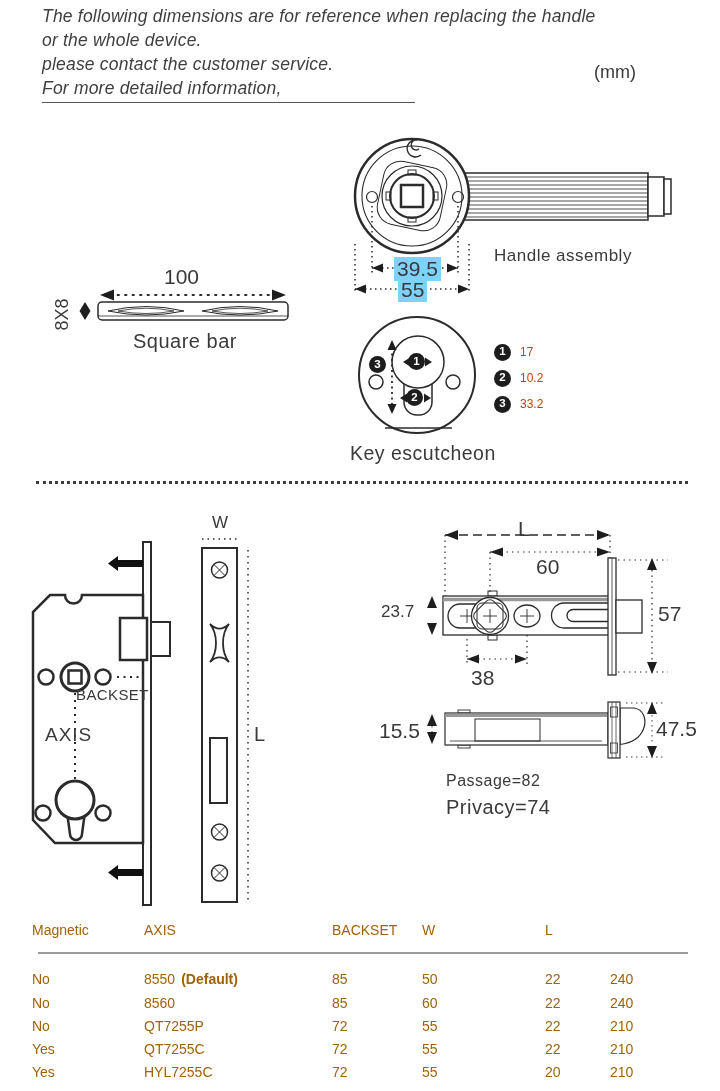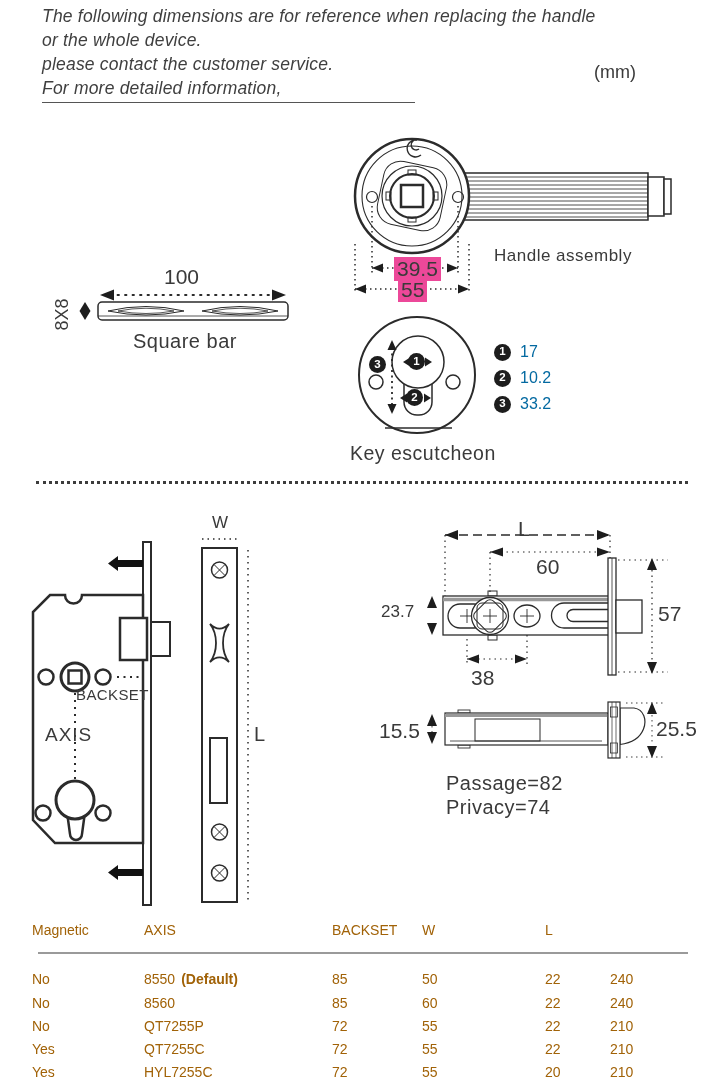--- a/index.html
+++ b/index.html
@@ -5,29 +5,29 @@
   html,body{margin:0;padding:0;background:#fff;}
   #page{position:relative;width:720px;height:1091px;background:#fff;overflow:hidden;
         font-family:"Liberation Sans",sans-serif;color:#3a3a3a;}
   .lbl{position:absolute;white-space:nowrap;color:#3a3a3a;font-family:"Liberation Sans",sans-serif;}
   .abs{position:absolute;}
   svg{position:absolute;overflow:visible;}
   .badge{display:inline-flex;align-items:center;justify-content:center;
          width:17px;height:17px;border-radius:50%;background:#1d1d1d;color:#fff;
          font-size:11.5px;font-weight:bold;line-height:1;}
   .legend-row{position:absolute;display:flex;align-items:center;gap:9px;height:22px;}
-  .legend-val{font-size:16px;color:#0369a1;}
+  .legend-val{font-size:12px;color:#c2410c;}
   .intro{position:absolute;left:42px;top:4px;font-size:17.5px;font-style:italic;
          line-height:24px;letter-spacing:0.2px;color:#3f3f3f;}
   .grid-row{position:absolute;left:32px;width:660px;display:grid;
             grid-template-columns:112px 188px 90px 123px 65px 1fr;font-size:14px;color:#a16207;}
   .note-bold{font-weight:bold;margin-left:6px;}
   .dotted-div{position:absolute;left:36px;top:481px;width:652px;border-top:3px dotted #3c3c3c;}
   .underline{position:absolute;left:42px;top:102px;width:373px;border-top:1.5px solid #555;}
-  .whitebg{background:#ec4899;padding:0 3px;}
+  .whitebg{background:#7dd3fc;padding:0 3px;}
 </style>
 </head>
 <body>
 
 <div id="page">
 
   <div class="intro">
     <div>The following dimensions are for reference when replacing the handle</div>
     <div>or the whole device.</div>
     <div>please contact the customer service.</div>
@@ -279,22 +279,22 @@
       </g>
     </g>
     <g fill="#1d1d1d">
       <polygon points="52,19 47,31 57,31"></polygon>
         <polygon points="52,49 47,37 57,37"></polygon>
       <polygon points="272,7 267,19 277,19"></polygon>
         <polygon points="272,63 267,51 277,51"></polygon>
     </g>
   </svg>
   <div class="lbl" style="left:379px;top:719px;font-size:21px;">15.5</div>
-  <div class="lbl" style="left:656px;top:717px;font-size:21px;">25.5</div>
-  <div class="lbl" style="left:446px;top:772px;font-size:20px;letter-spacing:0.5px;">Passage=82</div>
+  <div class="lbl" style="left:656px;top:717px;font-size:21px;">47.5</div>
+  <div class="lbl" style="left:446px;top:772px;font-size:16px;letter-spacing:0.5px;">Passage=82</div>
   <div class="lbl" style="left:446px;top:796px;font-size:20px;letter-spacing:0.5px;text-align:right;">Privacy=74</div>
 
   <div class="grid-row" style="top:922px;">
     <div>Magnetic</div>
     <div>AXIS</div>
     <div>BACKSET</div>
     <div>W</div>
     <div>L</div>
   </div>
   <div class="abs" style="left:38px;top:952px;width:650px;border-top:2px solid #9a9a9a;"></div>

